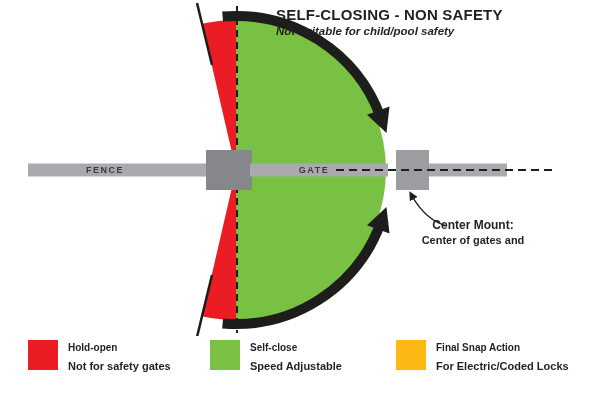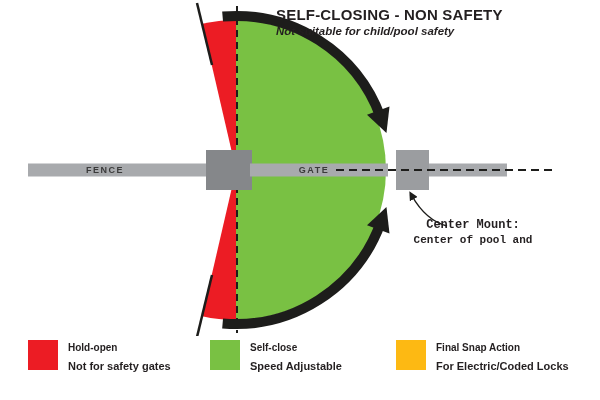--- a/index.html
+++ b/index.html
@@ -4,21 +4,21 @@
 <style>
   html,body{margin:0;padding:0;background:#ffffff;}
   #page{position:relative;width:600px;height:400px;background:#ffffff;overflow:hidden;
         font-family:"Liberation Sans", sans-serif;color:#231F20;}
   #diagram-svg{position:absolute;left:0;top:0;}
   .bar-label{position:absolute;font-size:9px;font-weight:700;letter-spacing:1.5px;
              color:#3a3a3a;text-align:center;}
   #title-block{position:absolute;top:6px;right:24px;width:300px;text-align:left;}
   #title-block .main{font-size:15px;font-weight:800;letter-spacing:.2px;}
   #title-block .sub{font-size:11.5px;font-weight:700;font-style:italic;margin-top:2px;}
-  #annotation{position:absolute;left:403px;top:219px;width:140px;text-align:center;line-height:13px;font-family:Liberation Mono, monospace;}
+  #annotation{position:absolute;left:403px;top:219px;width:140px;text-align:center;line-height:13px;}
   #annotation .head{font-size:12px;font-weight:800;margin-bottom:2px;}
   #annotation .line{font-size:11px;font-weight:600;}
   .legend-item{position:absolute;top:340px;display:flex;align-items:flex-start;gap:10px;}
   .legend-swatch{width:30px;height:30px;flex:0 0 auto;}
   .legend-text .label{font-size:10px;font-weight:800;line-height:16px;}
   .legend-text .sublabel{font-size:11px;font-weight:600;line-height:15px;margin-top:3px;}
 </style>
 </head>
 <body>
 
@@ -65,21 +65,21 @@
   <div class="bar-label" style="left:60px;top:165px;width:90px;">FENCE</div>
   <div class="bar-label" style="left:284px;top:165px;width:60px;">GATE</div>
 
   <div id="title-block">
     <div class="main">SELF-CLOSING - NON SAFETY</div>
     <div class="sub">Not suitable for child/pool safety</div>
   </div>
 
   <div id="annotation">
     <div class="head">Center Mount:</div>
-    <div class="line">Center of pool and</div>
+    <div class="line">Center of gates and</div>
   </div>
 
   <div class="legend-item" style="left:28px;">
     <div class="legend-swatch" style="background: rgb(236, 28, 36);"></div>
     <div class="legend-text">
       <div class="label">Hold-open</div>
       <div class="sublabel">Not for safety gates</div>
     </div>
   </div>
 

